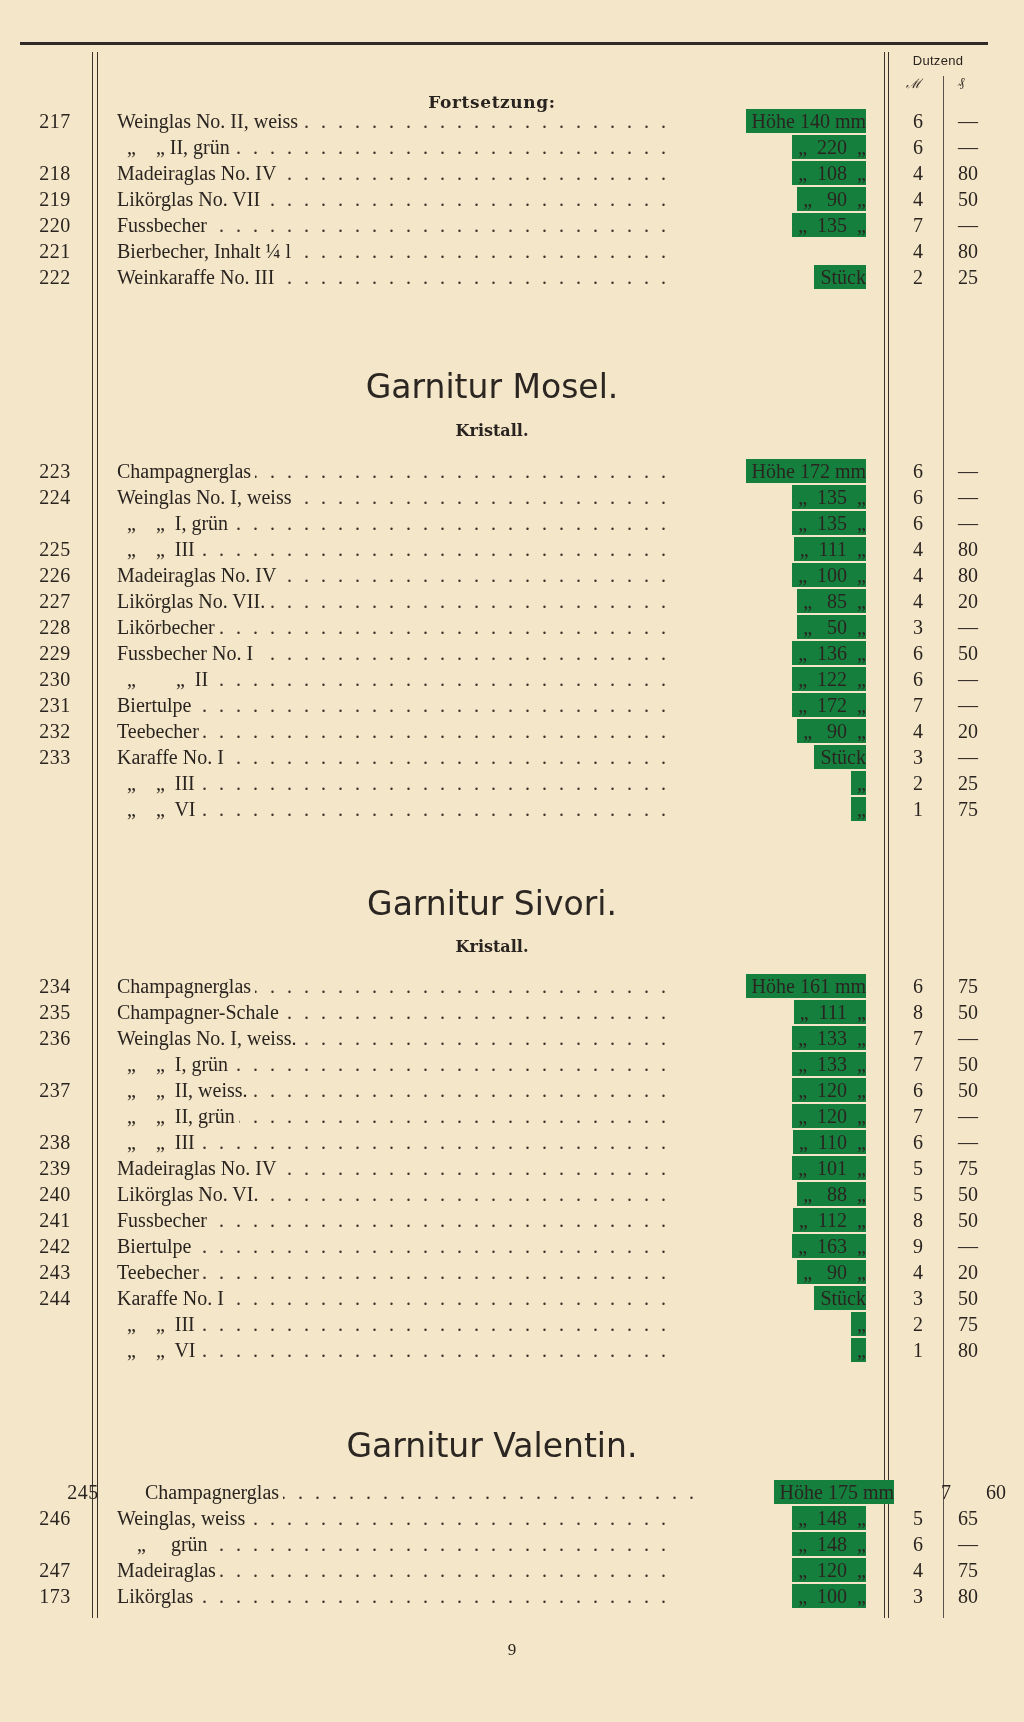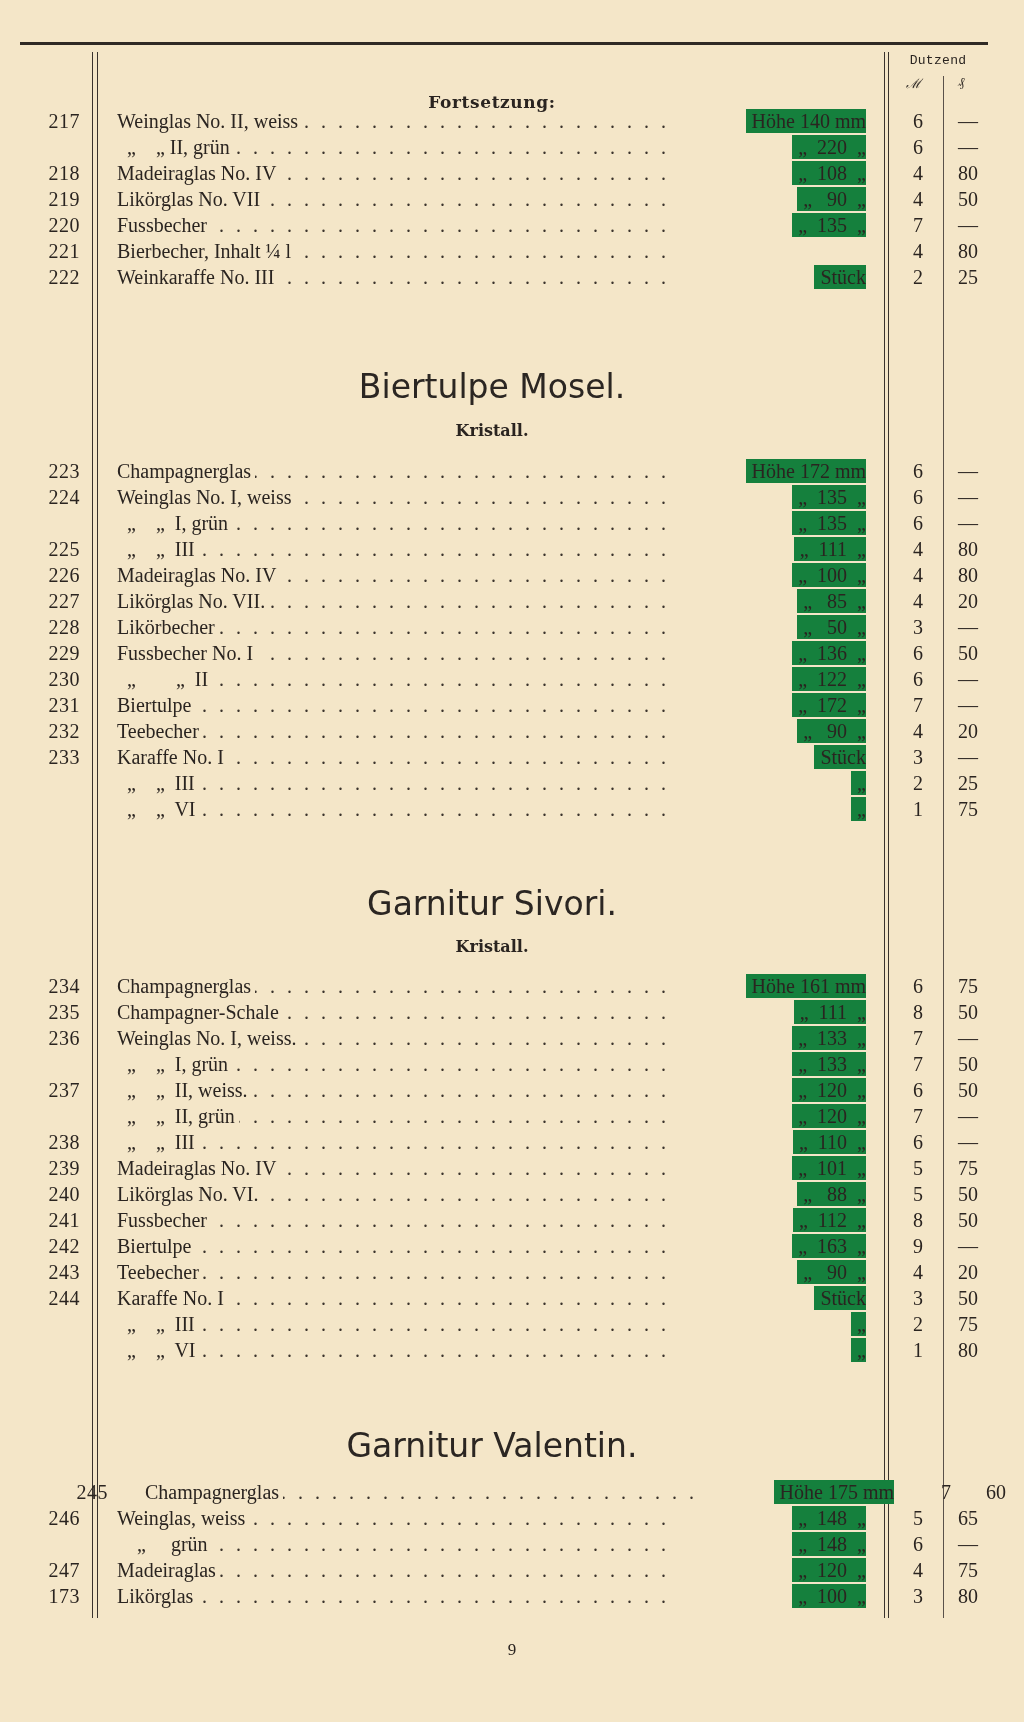--- a/index.html
+++ b/index.html
@@ -17,32 +17,32 @@
     box-shadow: 0 4px 0 -2px #6b625a;
   }
   .vline { position: absolute; top: 52px; width: 1px; background: #3a332d; }
   .vl-left1 { left: 92px; height: 1566px; }
   .vl-left2 { left: 97px; height: 1566px; }
   .vl-right1 { left: 884px; height: 1566px; }
   .vl-right2 { left: 888px; height: 1566px; }
   .vl-right3 { left: 943px; top: 76px; height: 1542px; background: #5a514a; }
 
   .dutzend-head { position: absolute; left: 888px; width: 100px; top: 53px; text-align: center;
-    font-size: 13px; font-family: Liberation Mono, monospace; letter-spacing: 0.3px; }
+    font-size: 13px; font-family: Liberation Sans, sans-serif; letter-spacing: 0.3px; }
   .unit-m { position: absolute; left: 906px; top: 74px; font-size: 13px; font-style: italic; }
   .unit-pf { position: absolute; left: 958px; top: 74px; font-size: 13px; font-style: italic; }
 
   .center-label { position: absolute; left: 100px; width: 784px; text-align: center; }
   .fortsetzung { font-family: "DejaVu Serif", serif; font-weight: bold; font-size: 17px; letter-spacing: 0.6px; }
   .garnitur { font-family: "DejaVu Sans", "Liberation Sans", sans-serif; font-size: 33px; color: #2b2622; font-weight: 500; }
   .kristall { font-family: "DejaVu Serif", serif; font-weight: bold; font-size: 16px; }
 
   .row { position: absolute; left: 0; width: 1024px; height: 24px; font-size: 20px; line-height: 24px;
     font-family: "Liberation Serif", "DejaVu Serif", serif; }
-  .row .num { position: absolute; left: 30px; width: 50px; text-align: right; letter-spacing: 0.5px; }
+  .row .num { position: absolute; left: 30px; width: 50px; text-align: center; letter-spacing: 0.5px; }
   .row .name { position: absolute; left: 117px; white-space: pre; background: #f4e6c8; padding-right: 4px; z-index: 2; }
   .row .dots { position: absolute; left: 117px; width: 560px; overflow: hidden; white-space: nowrap; letter-spacing: 12px; color: #3b332c; z-index: 1; }
   .row .height { position: absolute; right: 158px; white-space: pre; text-align: right; background: #15803d; padding-left: 6px; z-index: 2; }
   .row .mark { position: absolute; left: 903px; width: 30px; text-align: center; }
   .row .pf { position: absolute; left: 948px; width: 40px; text-align: center; }
 
   .page-number { position: absolute; left: 0; width: 1024px; top: 1640px; text-align: center; font-size: 17px; font-family: "Liberation Serif", serif; }
 </style>
 </head>
 <body>
@@ -113,21 +113,21 @@
       <div class="row" style="top: 265px;">
         <span class="num">222</span>
         <span class="dots">............................................................</span>
         <span class="name">Weinkaraffe No. III</span>
         <span class="height">Stück</span>
         <span class="mark">2</span>
         <span class="pf">25</span>
       </div>
     </div>
 
-  <div class="center-label garnitur" style="top:367px;">Biertulpe Mosel.</div>
+  <div class="center-label garnitur" style="top:367px;">Garnitur Mosel.</div>
   <div class="center-label kristall" style="top:421px;">Kristall.</div>
   <div id="sec1">
       <div class="row" style="top: 459px;">
         <span class="num">223</span>
         <span class="dots">............................................................</span>
         <span class="name">Champagnerglas</span>
         <span class="height">Höhe 172 mm</span>
         <span class="mark">6</span>
         <span class="pf">—</span>
       </div>

